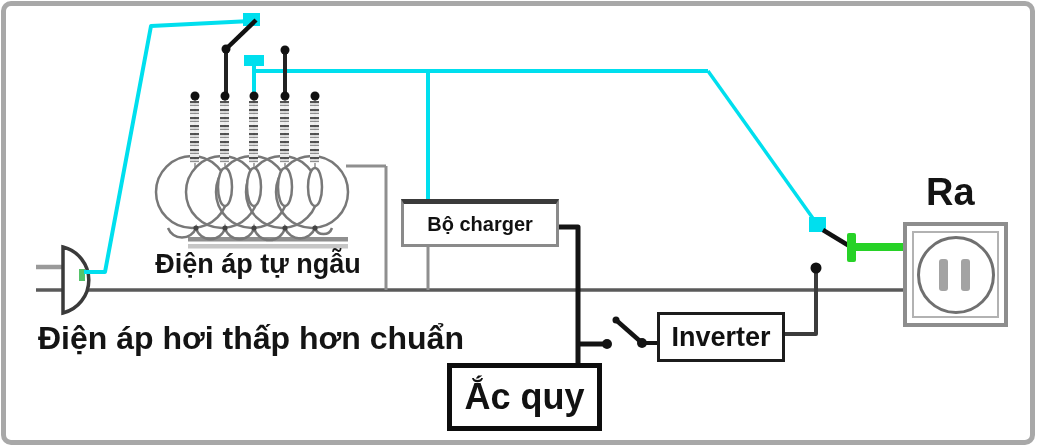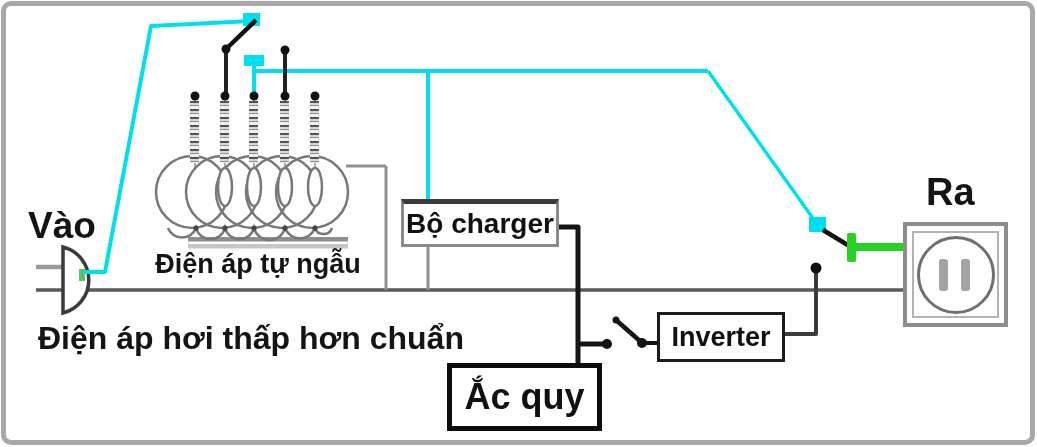--- a/index.html
+++ b/index.html
@@ -29,21 +29,21 @@
   .w-gray{stroke:var(--c-gray);}
   .lbl{position:absolute;color:#141414;font-weight:700;white-space:nowrap;line-height:1.05;}
   #vao-label{left:28px;top:207px;font-size:37px;}
   #ra-label{left:926px;top:173px;font-size:38px;}
   #transformer-label{left:146px;top:250px;width:224px;text-align:center;font-size:27px;}
   #note-label{left:38px;top:322px;font-size:32px;}
   .box{
     position:absolute;background:#fff;display:flex;align-items:center;justify-content:center;
     color:#111;font-weight:700;box-sizing:border-box;white-space:nowrap;
   }
-  #charger-box{left:401px;top:199px;width:158px;height:48px;border:3px solid #8a8a8a;border-top:5px solid #3a3a3a;font-size:28px;}
+  #charger-box{left:401px;top:199px;width:158px;height:48px;border:3px solid #8a8a8a;border-top:5px solid #3a3a3a;font-size:20px;}
   #inverter-box{left:657px;top:312px;width:128px;height:50px;border:3px solid #1c1c1c;font-size:27px;}
   #battery-box{left:447px;top:363px;width:155px;height:68px;border:5px solid #0d0d0d;font-size:36px;}
   
   #socket{
     position:absolute;left:903px;top:222px;width:105px;height:105px;box-sizing:border-box;
     border:4px solid #8d8d8d;background:#fff;
     box-shadow:inset 0 0 0 5px #ffffff, inset 0 0 0 7px #b2b2b2;
     display:flex;align-items:center;justify-content:center;
   }
   #socket-circle{position:relative;width:72px;height:72px;border:3px solid #707070;border-radius:50%;background:#fff;}
@@ -158,17 +158,16 @@
     <span>Ắc quy</span>
   </div>
 
   <div id="socket">
     <div id="socket-circle">
       <div class="slot s1"></div>
       <div class="slot s2"></div>
     </div>
   </div>
 
-  <div class="lbl" id="vao-label">Vào</div>
   <div class="lbl" id="ra-label">Ra</div>
   <div class="lbl" id="transformer-label">Điện áp tự ngẫu</div>
   <div class="lbl" id="note-label">Điện áp hơi thấp hơn chuẩn</div>
 </div>
 
 </body></html>

